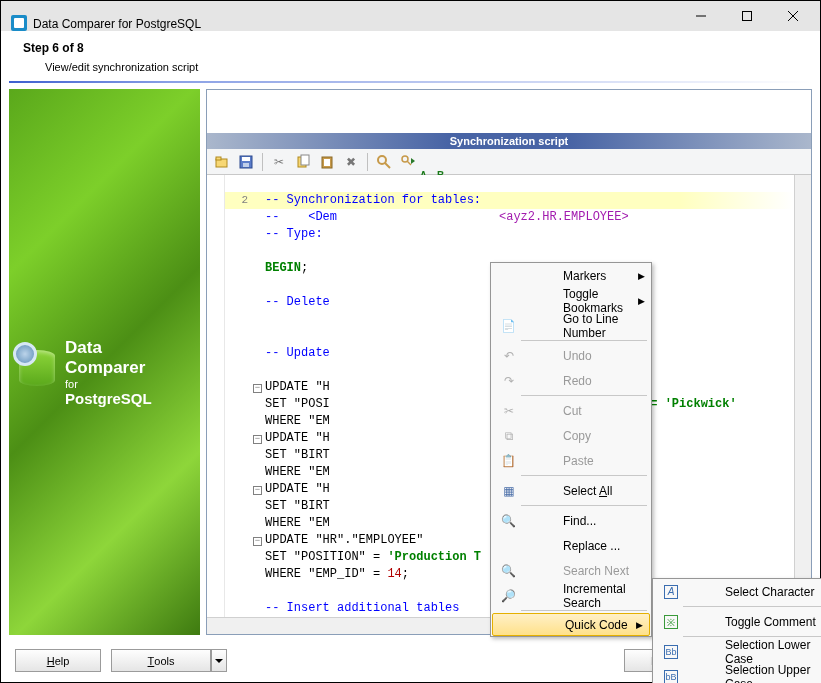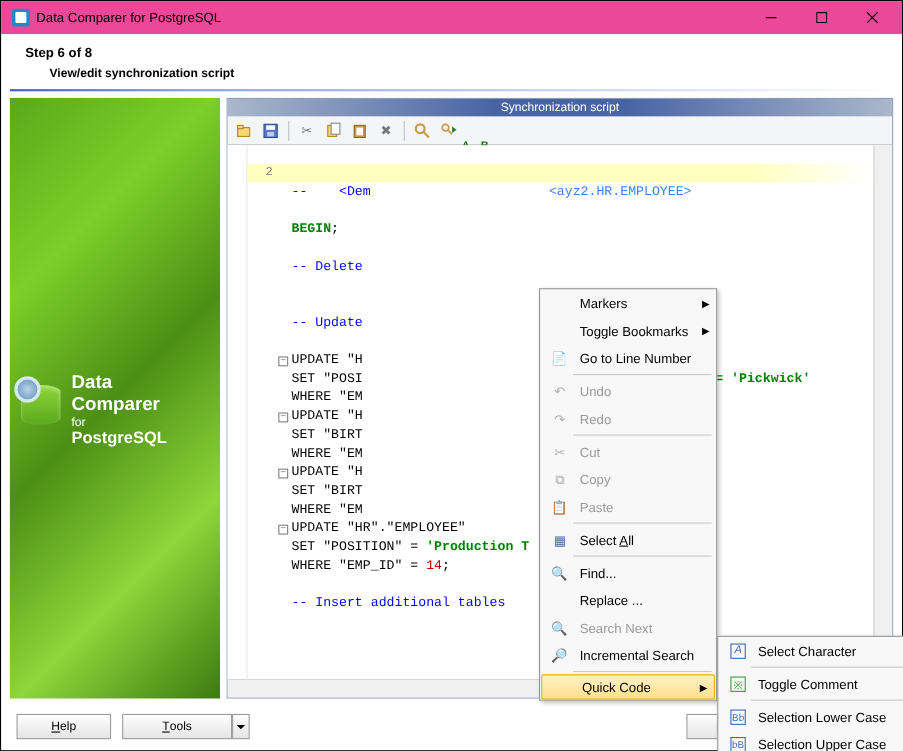--- a/index.html
+++ b/index.html
@@ -1,68 +1,68 @@
 <!DOCTYPE html>
 <html><head>
 <meta charset="utf-8">
 <style>
 * { margin: 0; padding: 0; box-sizing: border-box; }
 body { font-family: "Segoe UI", Tahoma, sans-serif; font-size: 12px; background: #000; width: 821px; height: 683px; overflow: hidden; }
 .window { background: #fff; width: 819px; height: 681px; margin: 1px; display: flex; flex-direction: column; }
-.titlebar { height: 30px; display: flex; align-items: center; padding: 0 4px; background: #ec4899; }
+.titlebar { height: 30px; display: flex; align-items: flex-end; padding: 0 4px; background: #e5e5e5; }
 .titlebar-icon { width: 16px; height: 16px; background: #1a8cc8; border-radius: 2px; margin: 0 6px; position: relative; }
 .titlebar-icon::before { content: ""; position: absolute; inset: 3px; background: #fff; border-radius: 1px; }
 .titlebar-title { flex: 1; font-size: 12px; color: #000; }
 .winbtn { width: 46px; height: 30px; display: flex; align-items: center; justify-content: center; font-family: "Segoe MDL2 Assets", sans-serif; font-size: 10px; }
 .winbtn svg { width: 10px; height: 10px; }
 .step-bar { padding: 10px 22px 4px; }
 .step-title { font-weight: bold; font-size: 12px; }
-.step-sub { font-size: 11px; padding: 6px 0 0 22px; font-weight: bold; }
+.step-sub { font-size: 11px; padding: 6px 0 0 22px; }
 .step-divider { height: 2px; background: linear-gradient(to right, #3e5fcf 0%, #8aa0e5 20%, #fff 100%); margin: 4px 8px 6px 8px; }
 .body-area { flex: 1; display: flex; margin: 0 8px 8px 8px; gap: 6px; min-height: 0; }
 .sidebar { width: 191px; background: linear-gradient(135deg, #5aa81b 0%, #7dcf2a 25%, #4c8f15 50%, #8ed63a 75%, #3e7a10 100%); position: relative; display: flex; flex-direction: row; align-items: center; padding-top: 20px; color: #fff; }
 .sidebar-logo { width: 56px; height: 48px; margin-bottom: 12px; position: relative; }
 .sidebar-logo .cyl { position: absolute; width: 36px; height: 36px; background: linear-gradient(180deg, #8ed63a, #5aa81b); border-radius: 18px / 6px; left: 10px; top: 8px; box-shadow: inset 0 2px 4px rgba(255,255,255,0.4); }
 .sidebar-logo .mag { position: absolute; width: 24px; height: 24px; border: 3px solid #d7e8f5; border-radius: 50%; left: 4px; top: 0; background: radial-gradient(#bcd4ea, #5e8eb8); }
 .sidebar-text { text-align: left; width: 110px; }
 .sidebar-text .l1 { font-size: 17px; font-weight: bold; }
 .sidebar-text .l3 { font-size: 11px; }
 .sidebar-text .l4 { font-size: 15px; font-weight: bold; }
 .main-pane { flex: 1; display: flex; flex-direction: column; border: 1px solid #8a9eb8; min-height: 0; }
-.pane-title { background: linear-gradient(to right, #aab7cc 0%, #4864a5 40%, #4864a5 60%, #aab7cc 100%); color: #fff; text-align: center; font-size: 11px; font-weight: normal; padding: 2px 0; }
+.pane-title { background: linear-gradient(to right, #aab7cc 0%, #4864a5 40%, #4864a5 60%, #aab7cc 100%); color: #fff; text-align: center; font-size: 11px; font-weight: bold; padding: 2px 0; margin-top: 43px; }
 .toolbar { background: #f4f5f6; border-bottom: 1px solid #c8c8c8; height: 26px; display: flex; align-items: center; padding: 0 4px; gap: 2px; }
 .tb-btn { width: 22px; height: 22px; display: flex; align-items: center; justify-content: center; }
 .tb-sep { width: 1px; height: 18px; background: #c0c0c0; margin: 0 3px; }
 .editor-wrap { flex: 1; display: flex; position: relative; min-height: 0; background: #fff; }
 .gutter { width: 18px; background: #fff; border-right: 1px solid #e8e8e8; }
 .lnum { width: 22px; text-align: right; color: #808080; font-family: "Courier New", monospace; font-size: 11px; padding-right: 3px; }
 .fold { width: 14px; text-align: center; }
 .code-area { flex: 1; font-family: "Courier New", monospace; font-size: 12px; line-height: 17px; position: relative; overflow: hidden; }
 .code-line { white-space: pre; padding-left: 4px; display: flex; }
 .code-line.hl { background: linear-gradient(to right, #ffffc0, #ffffc0 80%, #fff); }
 .fold-box { display: inline-block; width: 9px; height: 9px; border: 1px solid #808080; color: #808080; font-size: 9px; line-height: 7px; text-align: center; margin-right: 1px; position: relative; }
 .fold-box::before { content: "−"; }
 .c-comment { color: #0000ff; }
 .c-kw { color: #008000; font-weight: bold; }
 .c-str { color: #008000; font-weight: bold; }
 .c-num { color: #b00000; }
 .c-ident { color: #000; }
-.c-tag { color: #3b82f6; }
+.c-tag { color: #a21caf; }
 .scroll-y { width: 17px; background: #f0f0f0; border-left: 1px solid #d0d0d0; }
 .scroll-x { height: 17px; background: #f0f0f0; border-top: 1px solid #d0d0d0; }
 .bottom-bar { display: flex; align-items: center; padding: 6px 14px 10px; gap: 10px; }
 .btn { min-width: 86px; height: 23px; border: 1px solid #9b9b9b; background: linear-gradient(#fefefe, #e5e5e5); font-size: 11px; display: flex; align-items: center; justify-content: center; }
 .btn-split { border-left: 1px solid #9b9b9b; width: 16px; height: 23px; display: flex; align-items: center; justify-content: center; background: linear-gradient(#fefefe, #e5e5e5); border-top: 1px solid #9b9b9b; border-right: 1px solid #9b9b9b; border-bottom: 1px solid #9b9b9b; }
 .spacer { flex: 1; }
 .ctx-menu { position: absolute; background: #f8f8f8; border: 1px solid #969696; box-shadow: 2px 2px 4px rgba(0,0,0,0.25); z-index: 100; font-size: 12px; }
 .ctx-menu.main { left: 283px; top: 172px; width: 162px; }
 .ctx-menu.sub { left: 445px; top: 488px; width: 188px; }
 .menu-row { display: flex; align-items: center; height: 25px; padding: 0 6px; position: relative; }
 .menu-iconcol { width: 24px; display: flex; align-items: center; justify-content: center; }
-.menu-label { flex: 1; padding-left: 6px; color: #000; }
+.menu-label { flex: 1; padding-left: 6px; color: #000; margin-left: 36px; }
 .menu-row.dis .menu-label { color: #9a9a9a; }
 .menu-row.hl-row { background: linear-gradient(#fff0c7, #ffe18a); border: 1px solid #e5b000; border-radius: 2px; margin: 0 1px; height: 23px; }
 .menu-arrow { color: #000; font-size: 9px; }
 .menu-sep { height: 1px; background: #c8c8c8; margin: 2px 4px 2px 30px; }
 .ico { width: 16px; height: 16px; display: flex; align-items: center; justify-content: center; font-size: 12px; }
 .u { text-decoration: underline; }
 </style>
 </head>
 <body>
 
@@ -162,22 +162,23 @@
           </div>
         <div class="tb-btn">
             <span style="font-size:10px;color:#1a7a1a;font-weight:bold;margin-top:28px;">A→B</span>
           </div>
       </div>
 
       <div class="editor-wrap">
         <div class="gutter"></div>
         <div class="code-area">
           <div class="code-line"><span class="lnum"></span><span class="fold"></span><span>&nbsp;</span></div>
-          <div class="code-line hl"><span class="lnum">2</span><span class="fold"></span></div>
+          <div class="code-line hl"><span class="lnum">2</span><span class="fold"></span><span class="c-comment">-- Synchronization for tables:</span></div>
           <div class="code-line"><span class="lnum"></span><span class="fold"></span><span class="c-comment">--    &lt;Dem</span><span style="width:162px;display:inline-block;"></span><span class="c-tag">&lt;ayz2.HR.EMPLOYEE&gt;</span></div>
+          <div class="code-line"><span class="lnum"></span><span class="fold"></span><span class="c-comment">-- Type: </span></div>
           <div class="code-line"><span class="lnum"></span><span class="fold"></span><span>&nbsp;</span></div>
           <div class="code-line"><span class="lnum"></span><span class="fold"></span><span class="c-kw">BEGIN</span><span>;</span></div>
           <div class="code-line"><span class="lnum"></span><span class="fold"></span><span>&nbsp;</span></div>
           <div class="code-line"><span class="lnum"></span><span class="fold"></span><span class="c-comment">-- Delete</span></div>
           <div class="code-line"><span class="lnum"></span><span class="fold"></span><span>&nbsp;</span></div>
           <div class="code-line"><span class="lnum"></span><span class="fold"></span><span>&nbsp;</span></div>
           <div class="code-line"><span class="lnum"></span><span class="fold"></span><span class="c-comment">-- Update</span></div>
           <div class="code-line"><span class="lnum"></span><span class="fold"></span><span>&nbsp;</span></div>
           <div class="code-line"><span class="lnum"></span><span class="fold"><span class="fold-box"></span></span><span class="c-ident">UPDATE "H</span></div>
           <div class="code-line"><span class="lnum"></span><span class="fold"></span><span class="c-ident">SET "POSI</span><span style="width:162px;display:inline-block;"></span><span class="c-str">Manager', "LAST_NAME" = 'Pickwick'</span></div>

